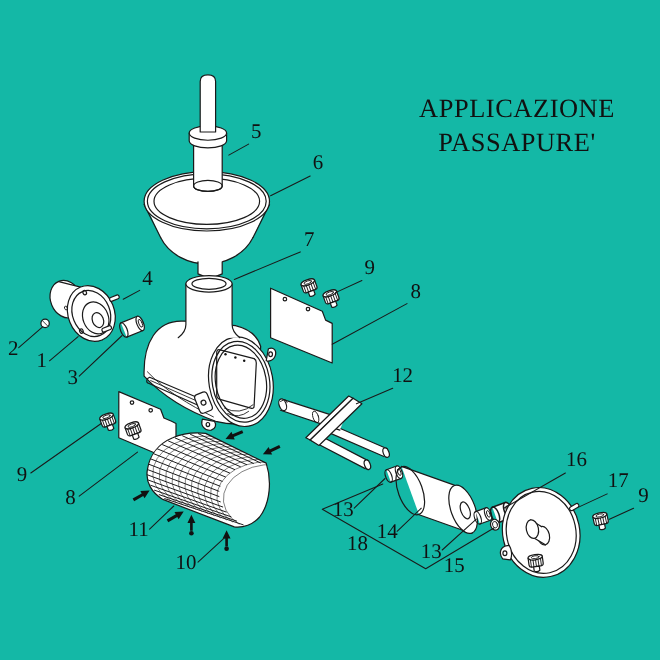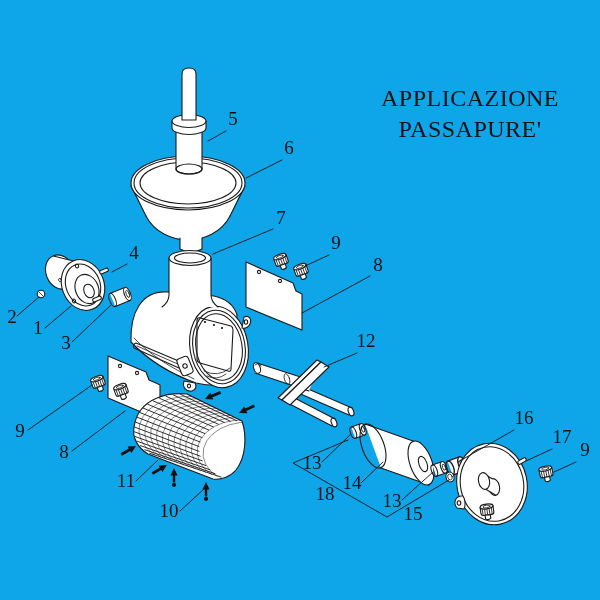--- a/index.html
+++ b/index.html
@@ -1,16 +1,16 @@
 <!DOCTYPE html>
 <html><head>
 <meta charset="utf-8">
 <style>
   html,body{margin:0;padding:0;background:#fff;}
-  #stage{position:relative;width:600px;height:600px;background:#0ea5e9;overflow:hidden;
+  #stage{position:relative;width:600px;height:600px;background:#14b8a6;overflow:hidden;
          font-family:"Liberation Serif",serif;}
   svg{display:block;}
   .ln{fill:none;stroke:#1a1a1a;stroke-width:1.1;stroke-linecap:round;stroke-linejoin:round;}
   .thin{fill:none;stroke:#1a1a1a;stroke-width:0.8;stroke-linecap:round;}
   .fw{fill:#ffffff;stroke:#1a1a1a;stroke-width:1.1;stroke-linejoin:round;}
   .fwo{fill:#ffffff;stroke:none;}
   .blk{fill:#111111;stroke:none;}
   .leader{fill:none;stroke:#1a1a1a;stroke-width:0.95;stroke-linecap:round;stroke-linejoin:round;}
   .lbl{font-family:"Liberation Serif",serif;font-size:19px;fill:#111;text-anchor:middle;}
   .title{font-family:"Liberation Serif",serif;font-size:24px;fill:#111;text-anchor:middle;letter-spacing:0.5px;}

